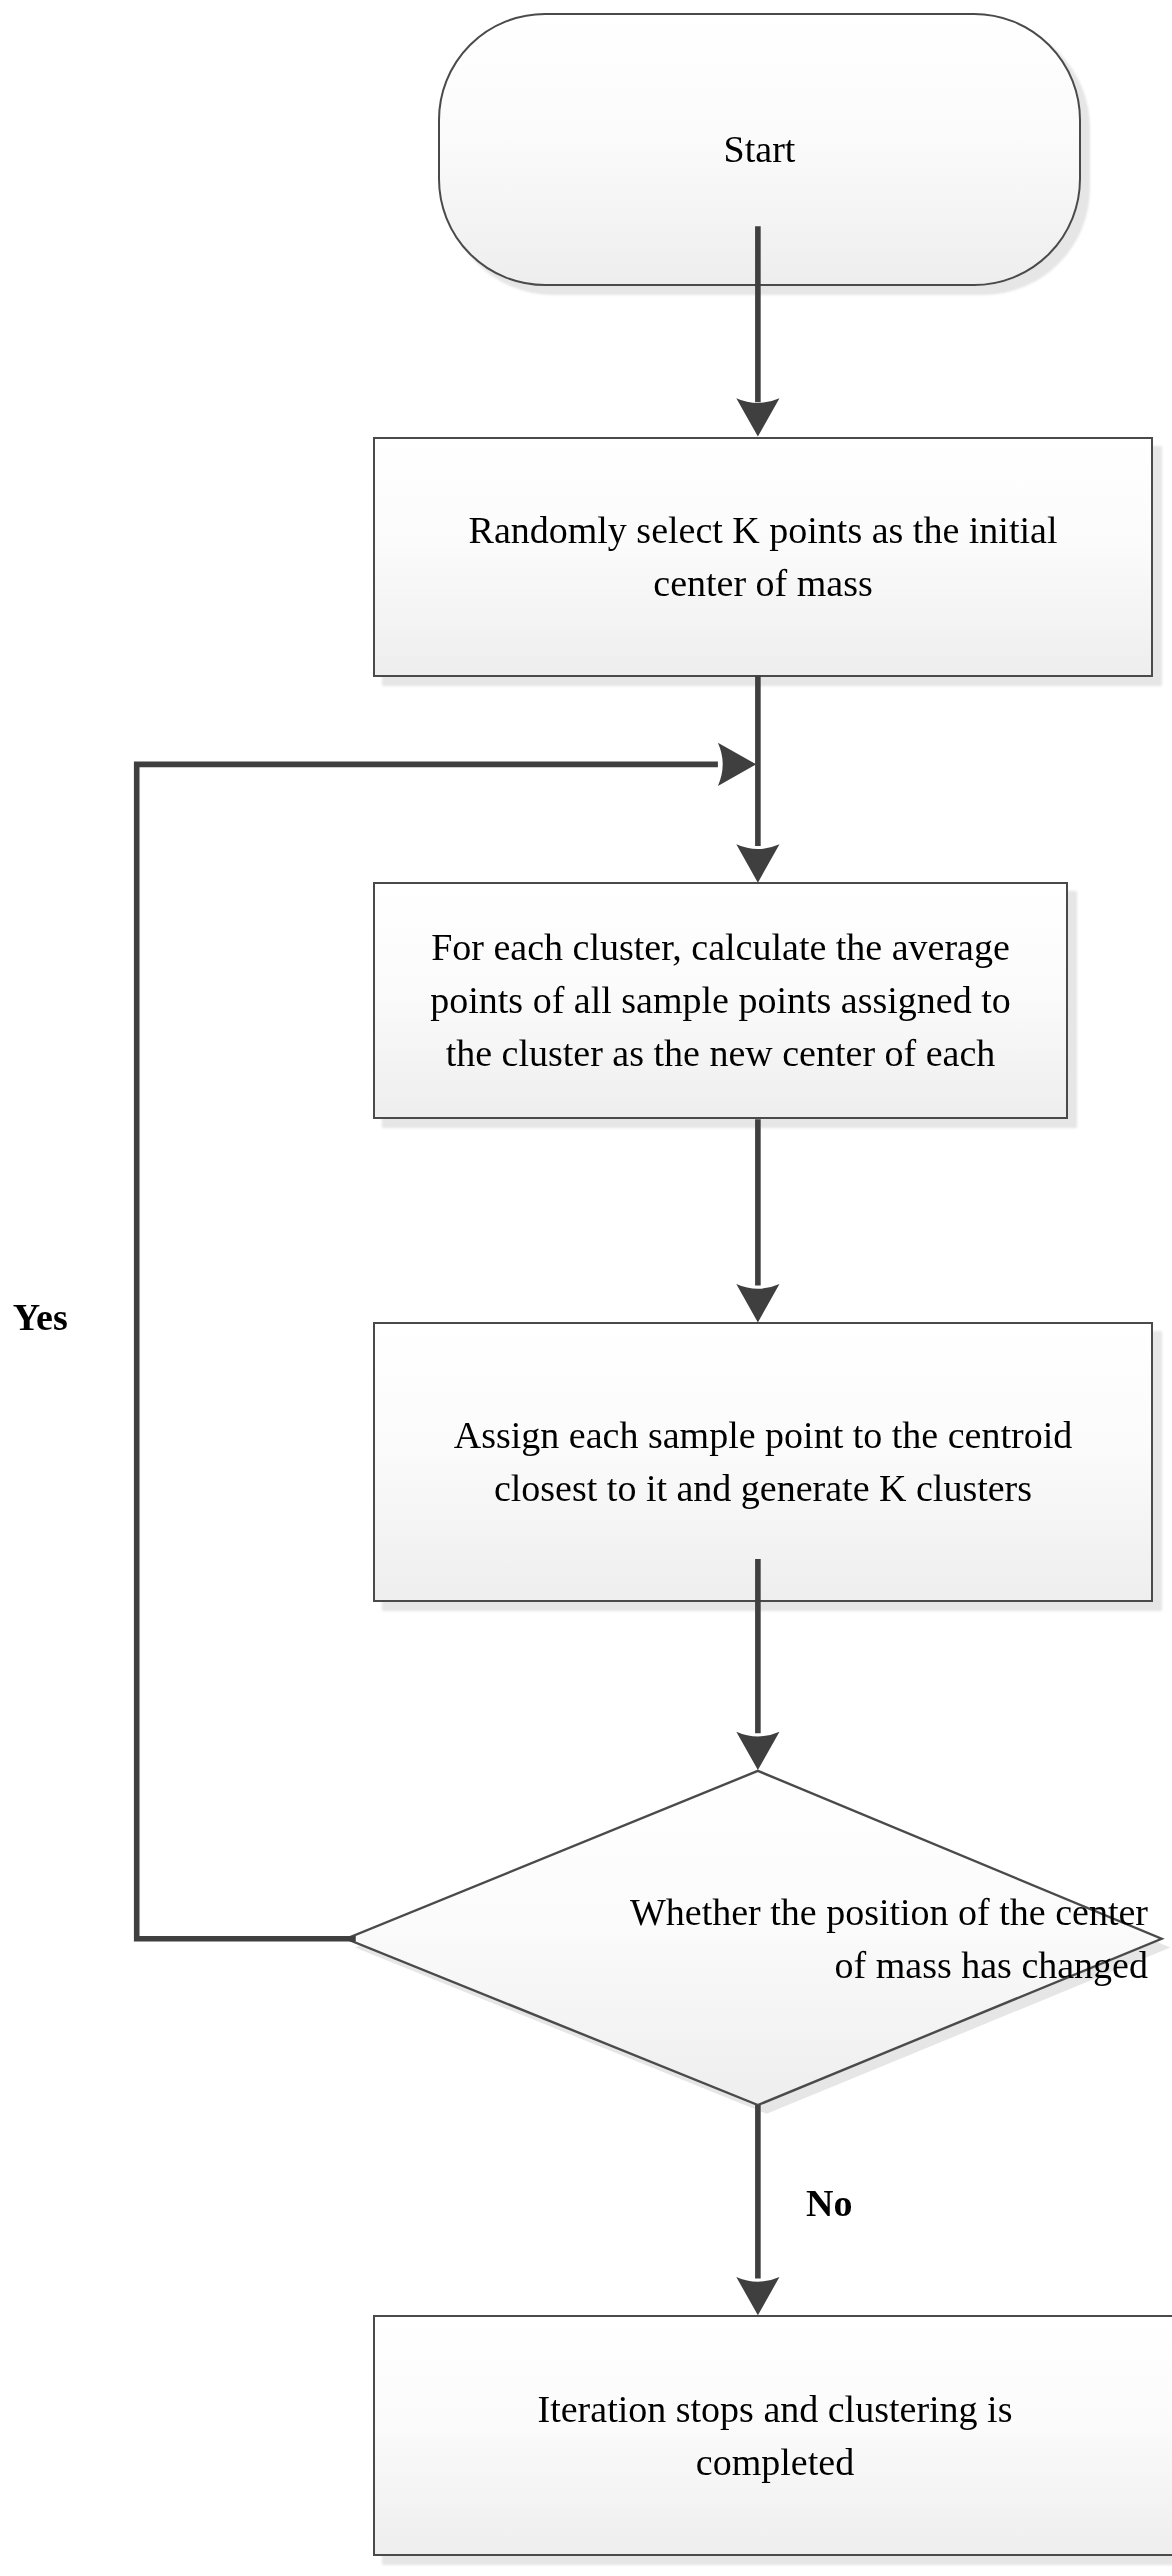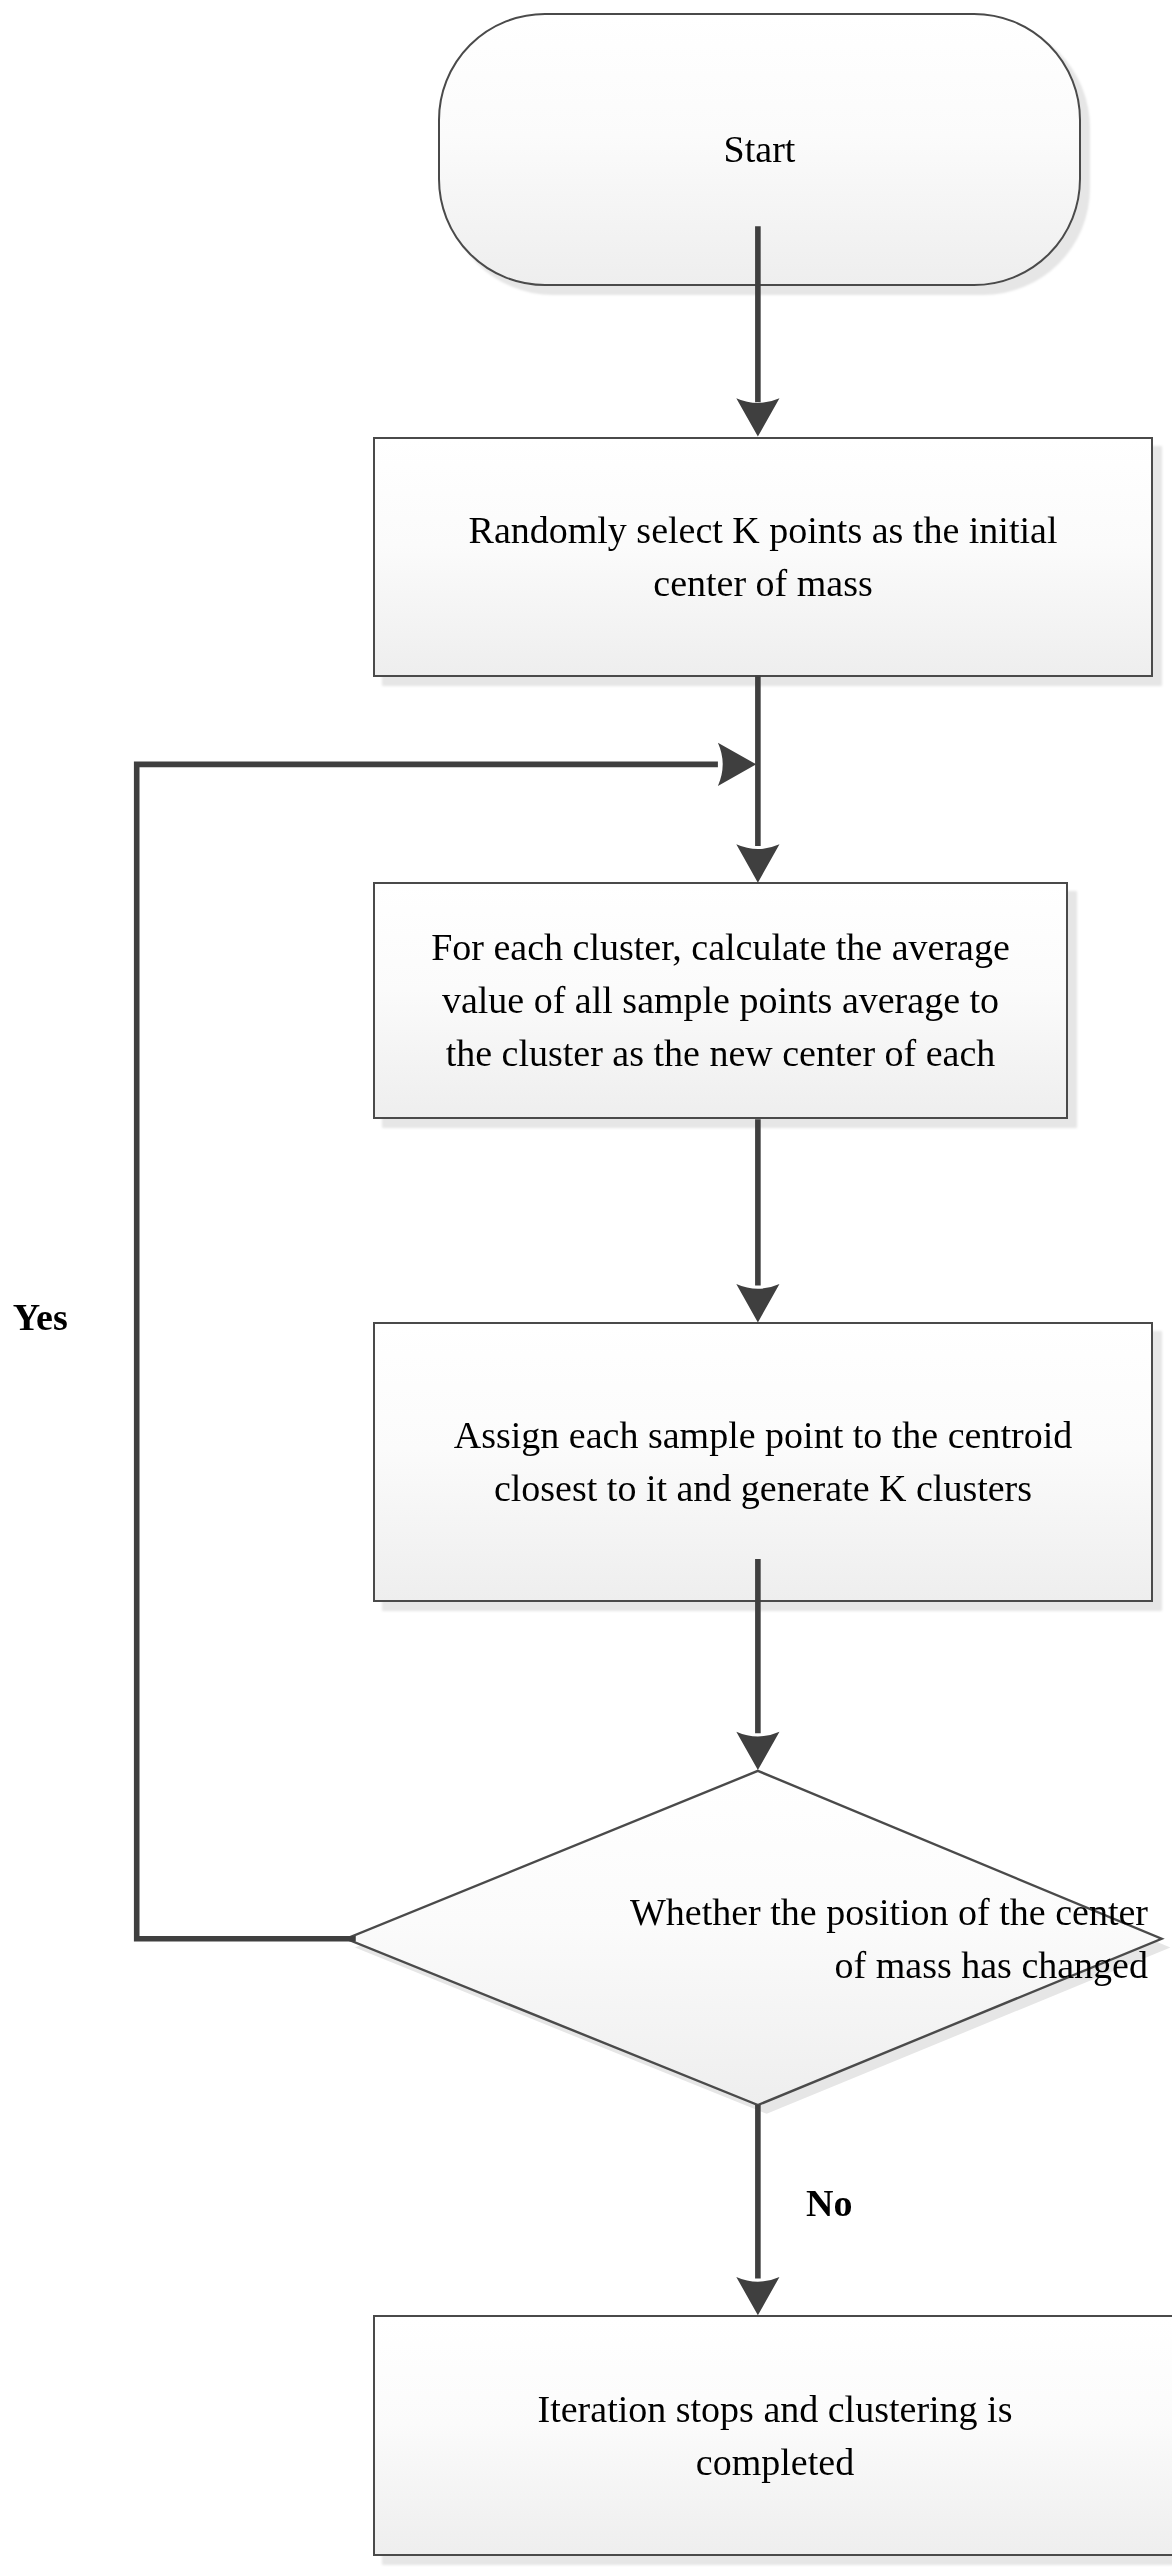--- a/index.html
+++ b/index.html
@@ -67,21 +67,21 @@
     <div class="line">Start</div>
   </div>
 
   <div class="node proc1">
     <div class="line">Randomly select K points as the initial</div>
     <div class="line">center of mass</div>
   </div>
 
   <div class="node proc2">
     <div class="line">For each cluster, calculate the average</div>
-    <div class="line">value of all sample points average to</div>
+    <div class="line">points of all sample points assigned to</div>
     <div class="line">the cluster as the new center of each</div>
   </div>
 
   <div class="node proc3">
     <div class="line">Assign each sample point to the centroid</div>
     <div class="line">closest to it and generate K clusters</div>
   </div>
 
   <div class="node proc4">
     <div class="line">Iteration stops and clustering is</div>

